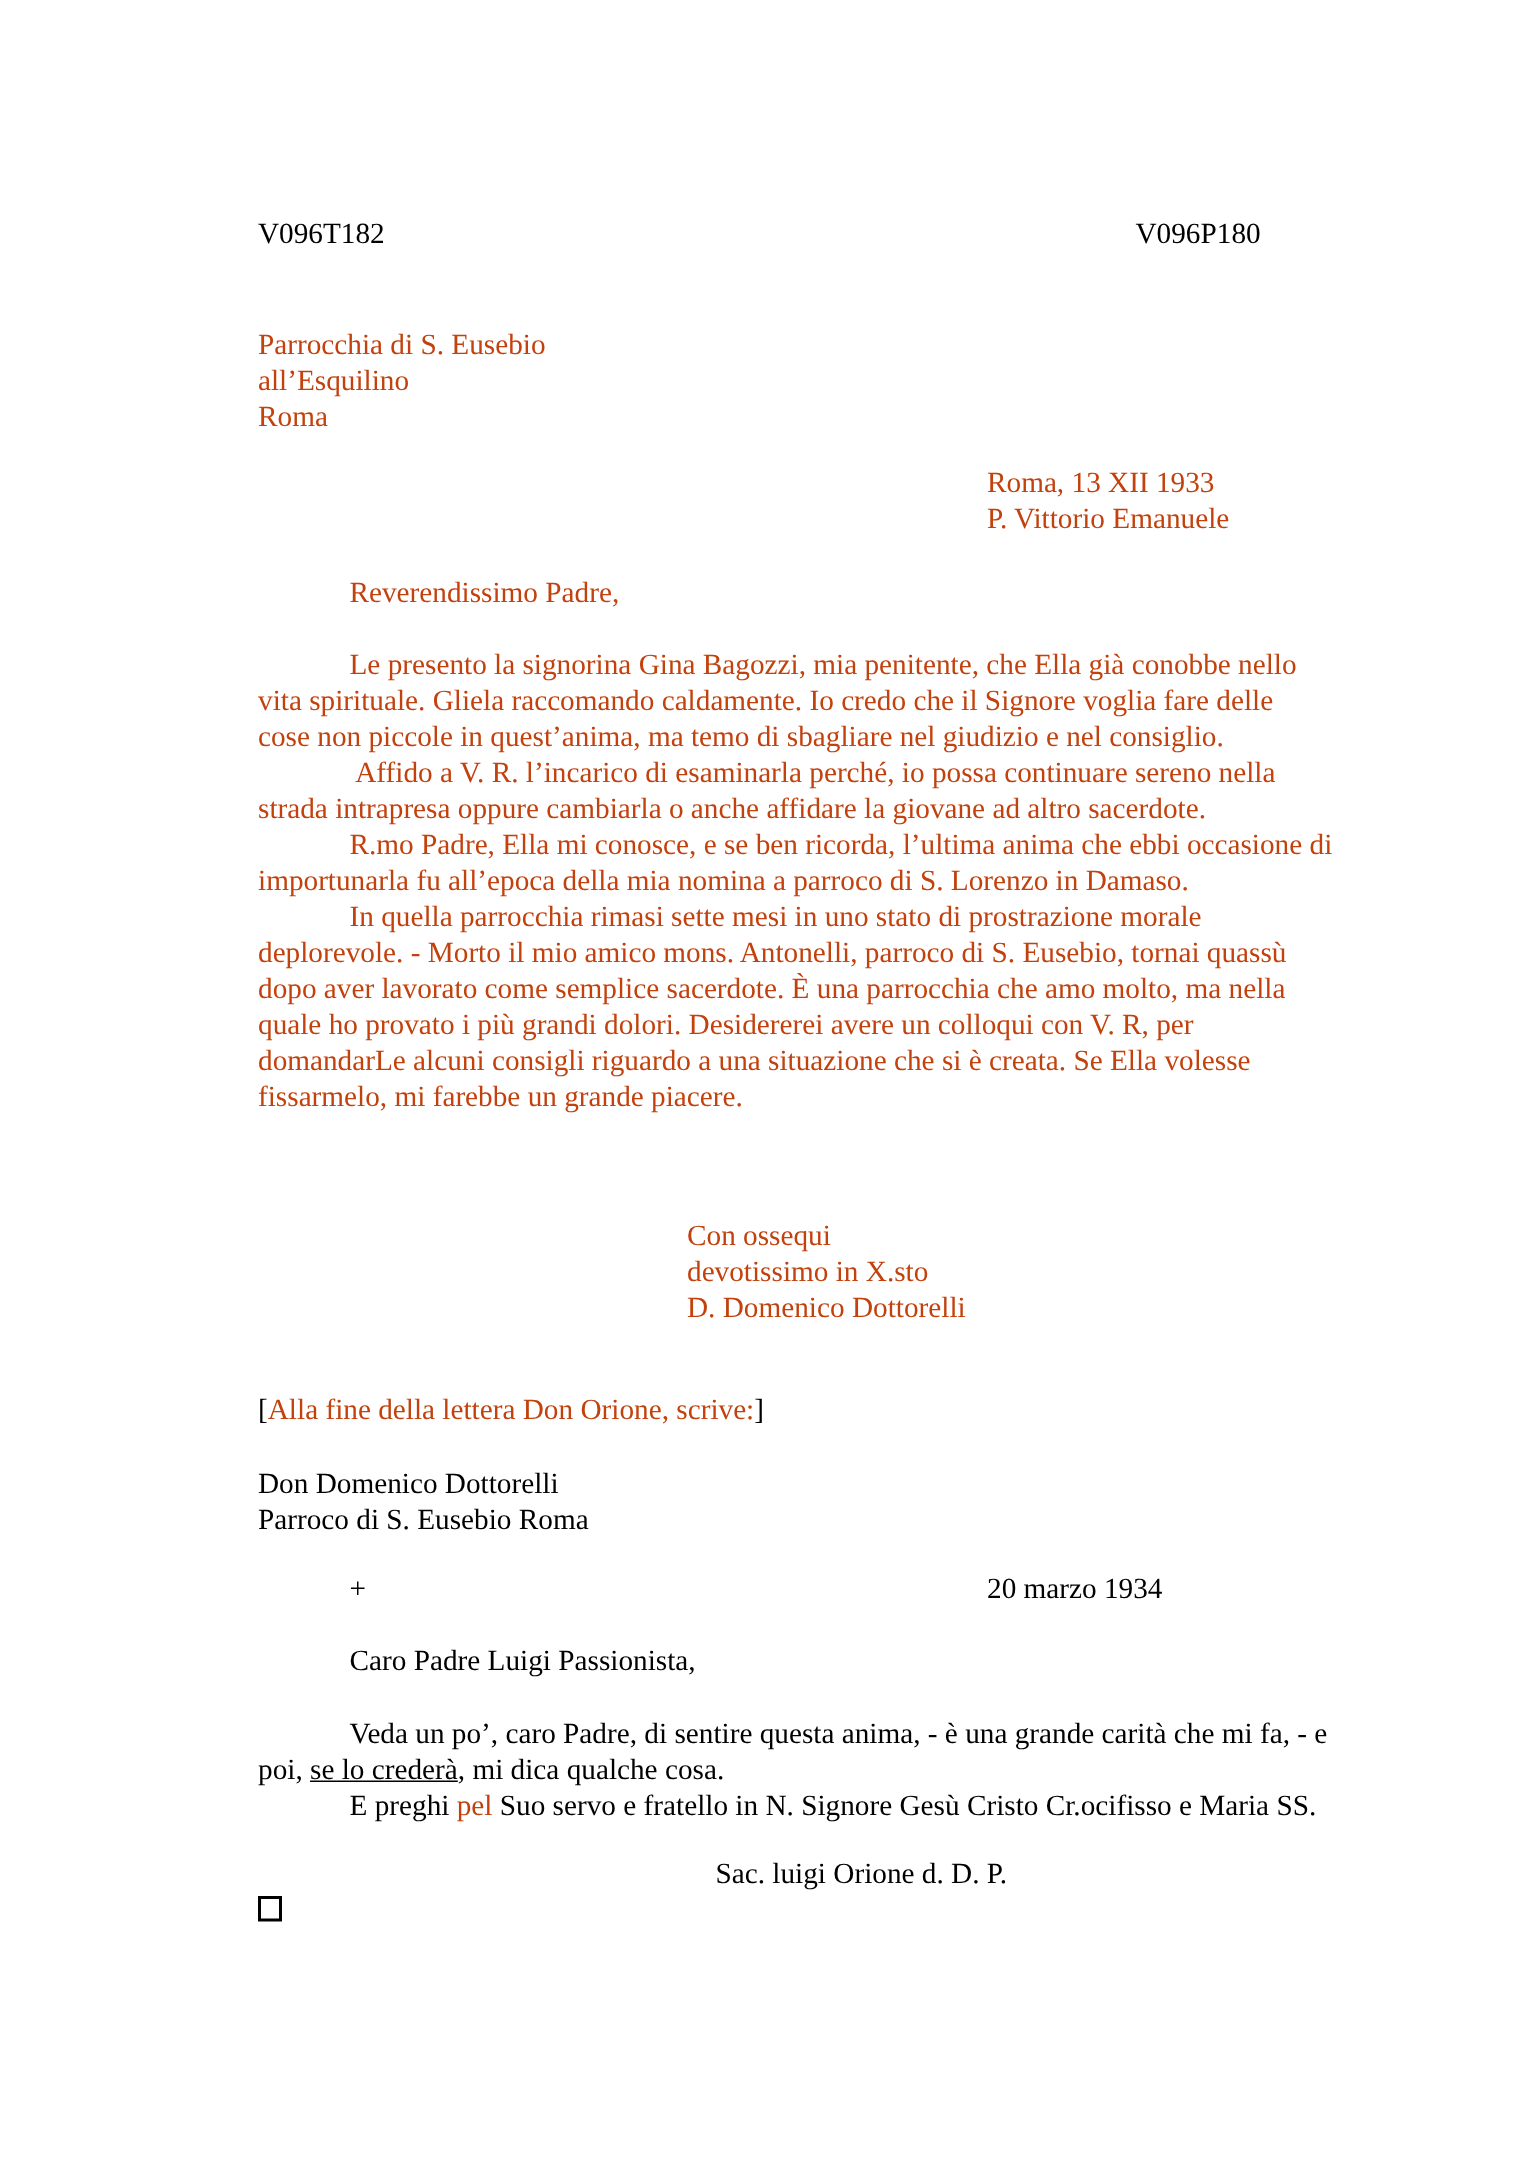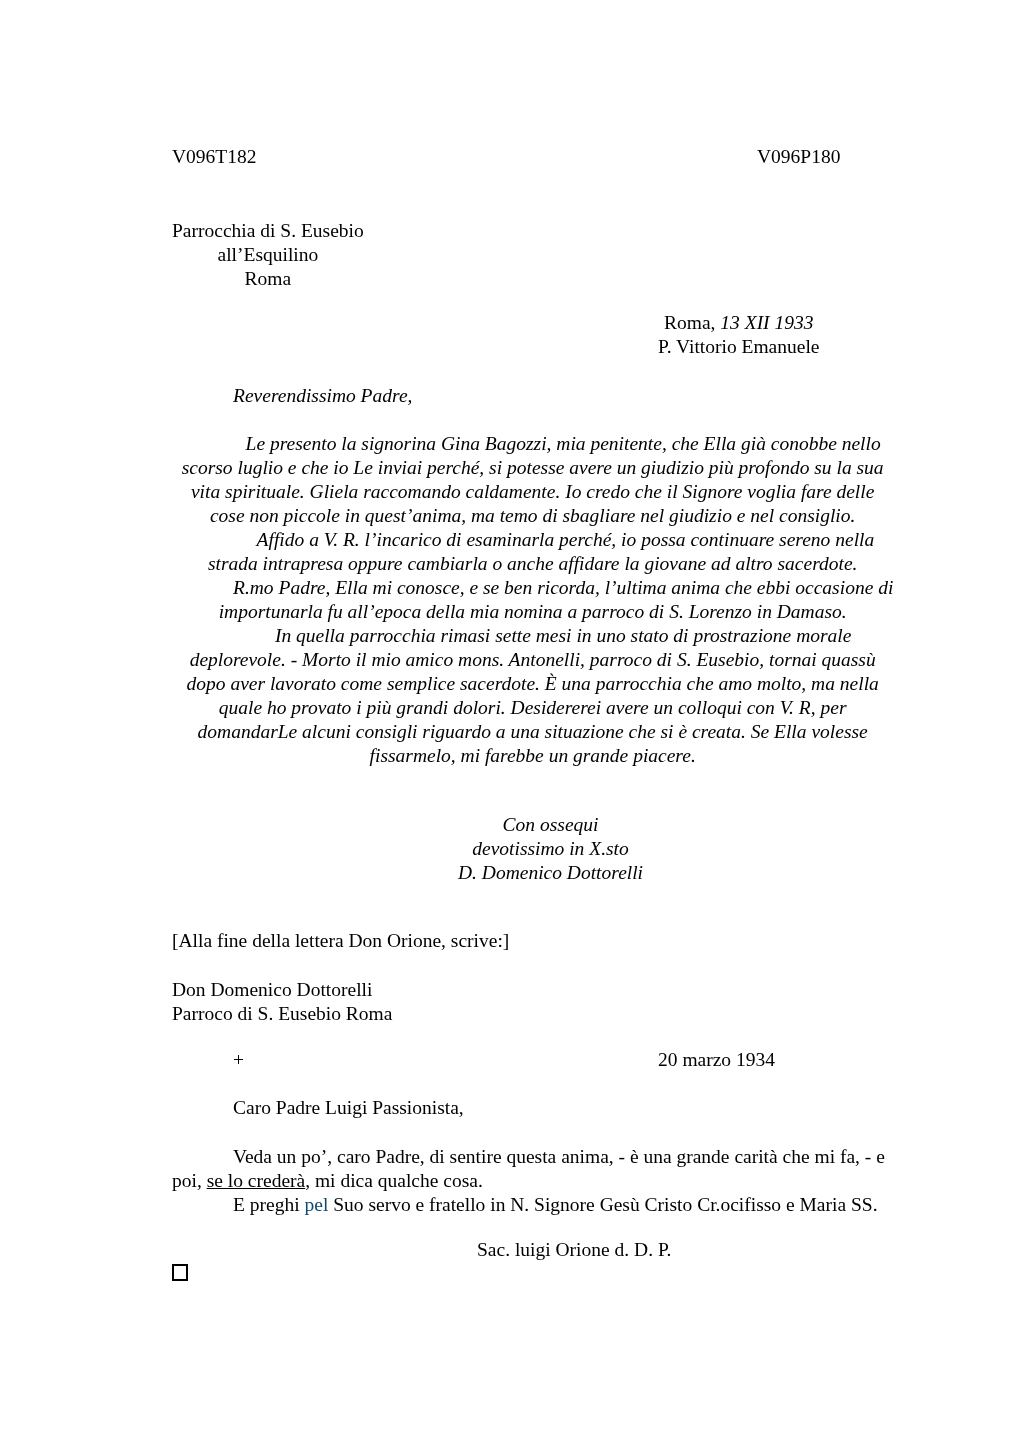--- a/index.html
+++ b/index.html
@@ -10,23 +10,23 @@
   body {
     width: 1024px;
     height: 1450px;
     position: relative;
     font-family: "Liberation Serif", serif;
     font-size: 19.5px;
     color: #000000;
     overflow: hidden;
   }
   .abs { position: absolute; }
-  .blue { color: #000000; text-align: center; }
-  .magenta { color: #0c4a6e; }
-  .italic { font-style: italic; }
+  .blue { color: #c2410c; }
+  .magenta { color: #c2410c; }
+  .italic { }
   .underline { text-decoration: underline; font-family: Liberation Serif, serif; }
   .line { line-height: 24px; white-space: pre; }
   [data-lines] > div { line-height: 24px; white-space: pre; }
   .para > div:first-child { padding-left: 61px; }
   .checkbox {
     display: inline-block;
     width: 12px;
     height: 13px;
     border: 2px solid #000000;
     background: #ffffff;
@@ -50,21 +50,20 @@
   <div class="abs blue" style="left:658px; top:311px;">
     <div class="line"><span>Roma, </span><span class="italic">13 XII 1933</span></div>
     <div class="line">P. Vittorio Emanuele</div>
   </div>
 
   <div class="abs blue italic line" style="left:233px; top:384px;">Reverendissimo Padre,</div>
 
   <div class="abs blue italic" style="left:172px; top:432px;">
     <div class="para" data-lines="letter.paragraphs.0">
         <div>Le presento la signorina Gina Bagozzi, mia penitente, che Ella già conobbe nello</div>
-        <div>scorso luglio e che io Le inviai perché, si potesse avere un giudizio più profondo su la sua</div>
         <div>vita spirituale. Gliela raccomando caldamente. Io credo che il Signore voglia fare delle</div>
         <div>cose non piccole in quest’anima, ma temo di sbagliare nel giudizio e nel consiglio.</div>
       </div>
     <div class="para" data-lines="letter.paragraphs.1">
         <div> Affido a V. R. l’incarico di esaminarla perché, io possa continuare sereno nella</div>
         <div>strada intrapresa oppure cambiarla o anche affidare la giovane ad altro sacerdote.</div>
       </div>
     <div class="para" data-lines="letter.paragraphs.2">
         <div>R.mo Padre, Ella mi conosce, e se ben ricorda, l’ultima anima che ebbi occasione di</div>
         <div>importunarla fu all’epoca della mia nomina a parroco di S. Lorenzo in Damaso.</div>

